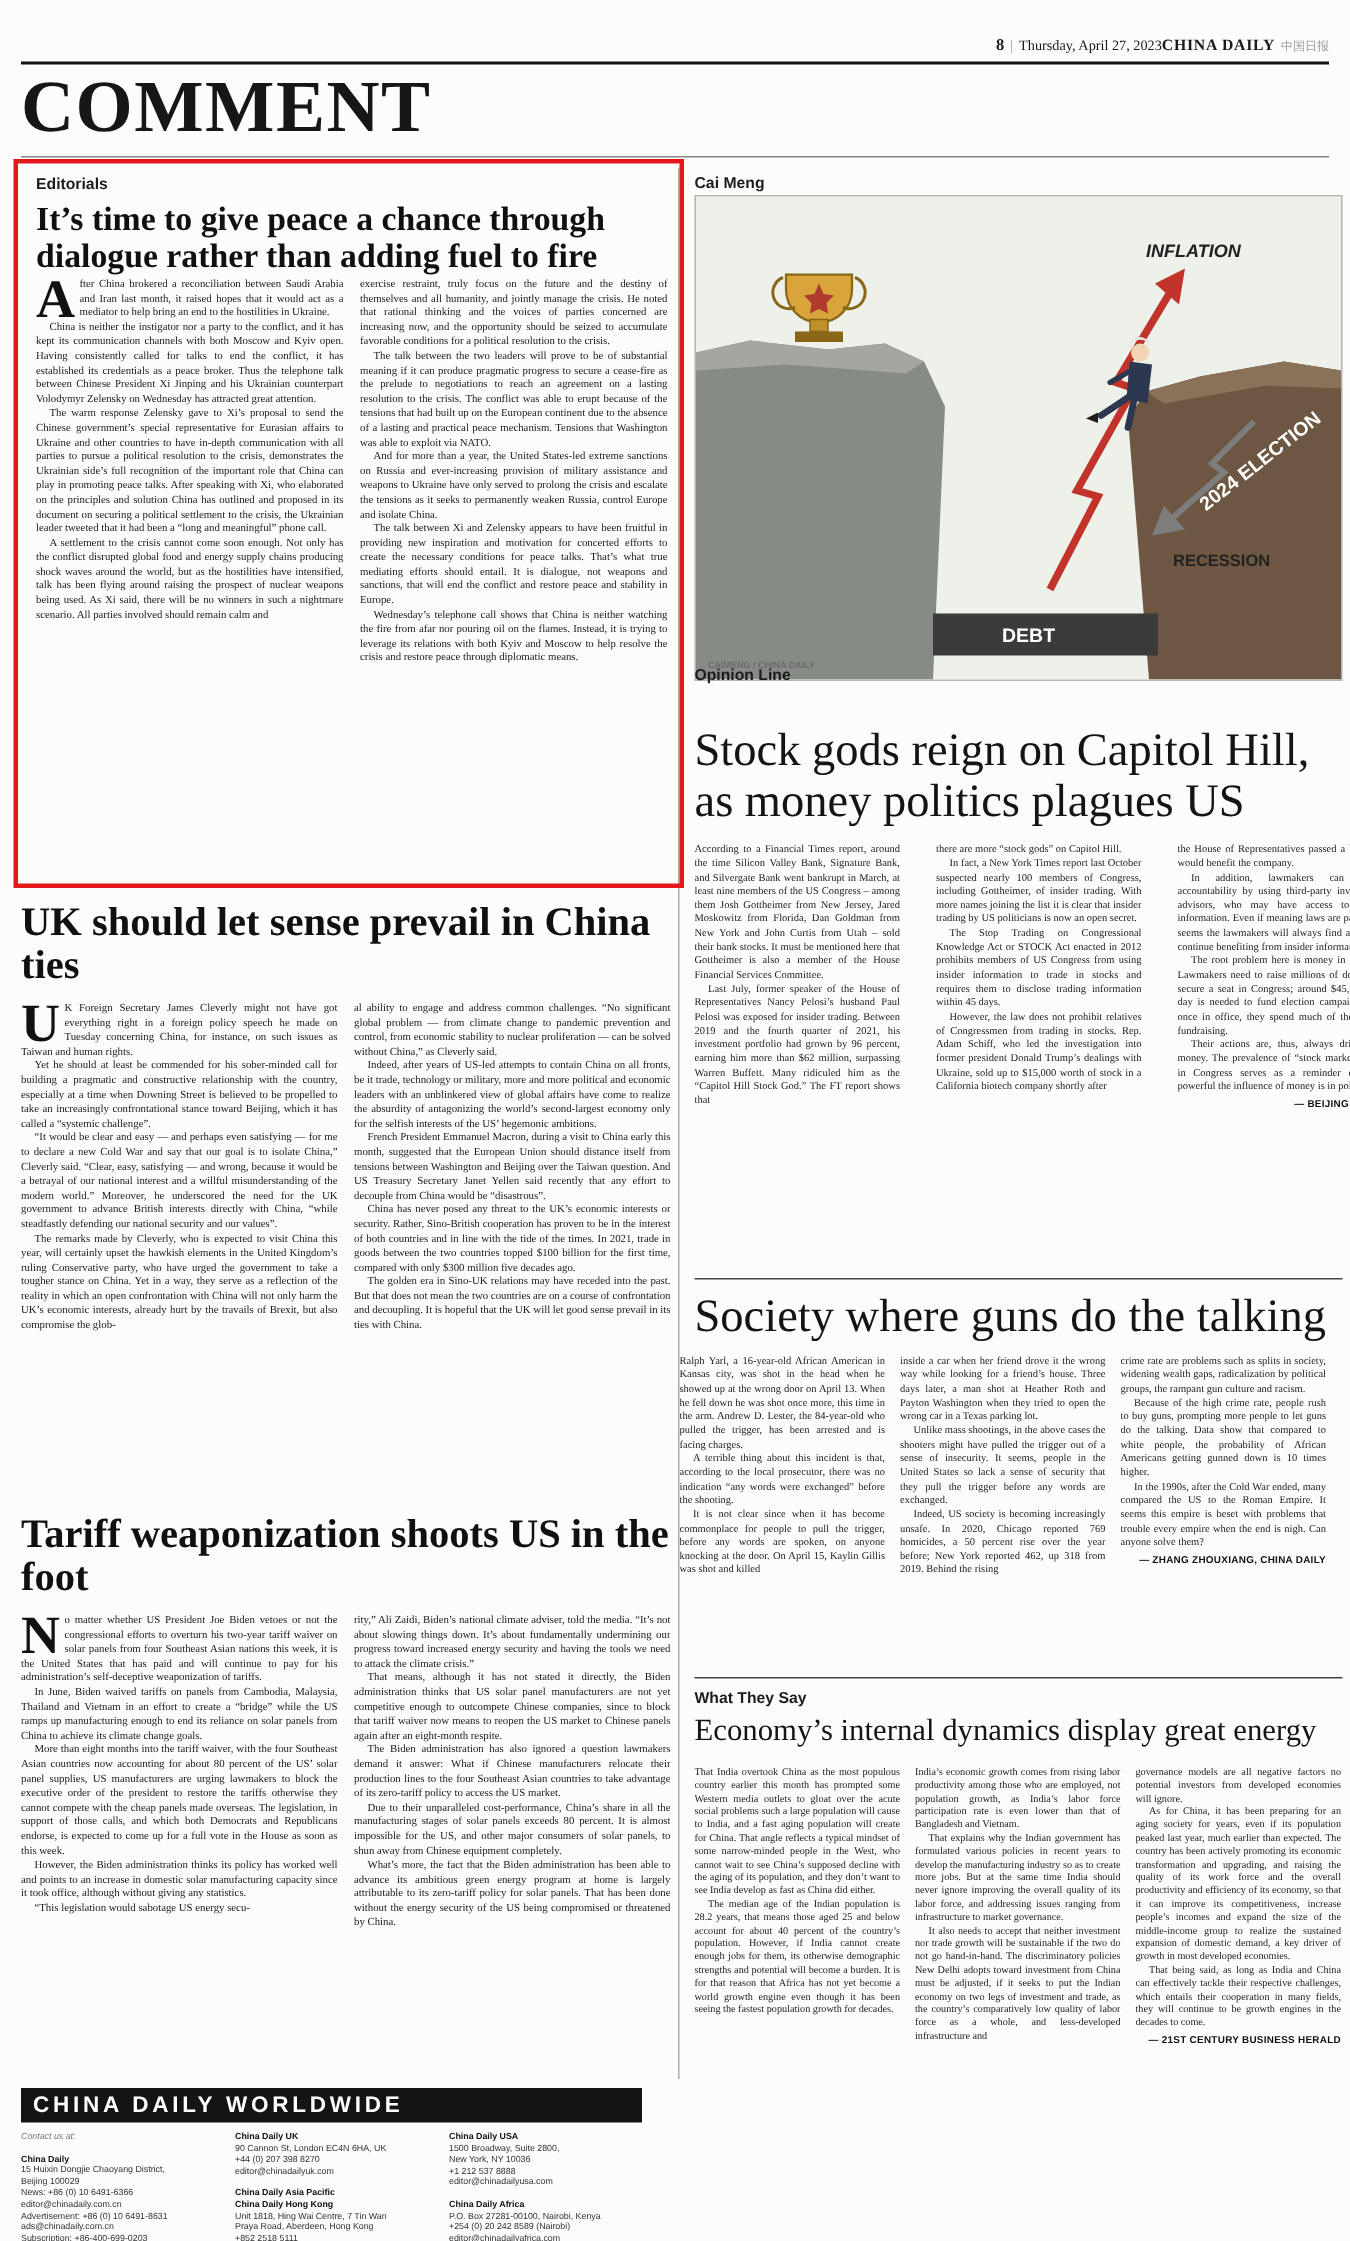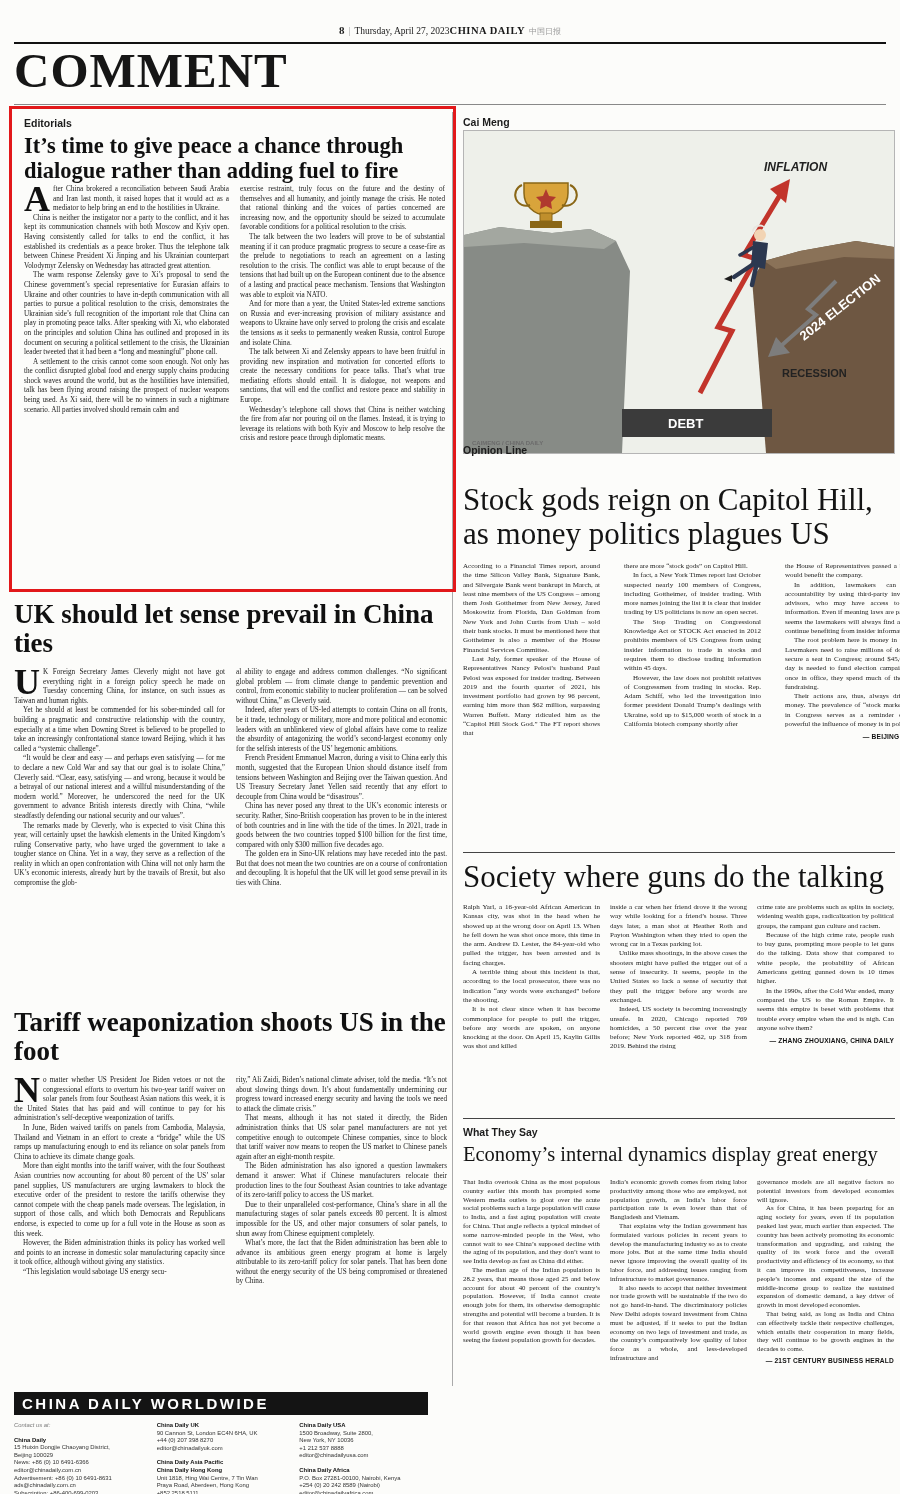--- a/index.html
+++ b/index.html
@@ -2,21 +2,21 @@
 <html lang="en"><head>
 <meta charset="utf-8">
 <style>
   * { margin:0; padding:0; box-sizing:border-box; }
   html,body { background:#e8e8e8; }
   .page { position:relative; width:900px; height:1494px; margin:0 auto; background:#fcfcfa;
           font-family:"Liberation Serif", serif; color:#1a1a1a; overflow:hidden; }
 
   
   .topbar { position:absolute; top:24px; left:14px; right:14px; display:flex;
-            justify-content:center; align-items:baseline;
+            justify-content:flex-end; align-items:baseline;
             border-bottom:2px solid #111; padding-bottom:5px;
             font-family:"Liberation Serif", serif; font-size:9.5px; }
   .topbar .pageno { font-weight:bold; font-size:11px; }
   .topbar .sep { color:#999; margin:0 4px; font-weight:normal; }
   .topbar .brand { font-weight:bold; font-size:10.5px; letter-spacing:.5px; }
   .topbar .brand-cn { color:#9a9a9a; font-size:8px; margin-left:4px; font-weight:normal; }
 
   .masthead { position:absolute; top:46px; left:14px; font-size:49px; font-weight:bold;
               letter-spacing:1px; line-height:1; color:#161616; }
   .masthead-rule { position:absolute; top:104px; left:14px; right:14px; border-top:1px solid #888; }
@@ -62,21 +62,21 @@
 
   .opinion-label { position:absolute; left:463px; top:444px; }
   .opinion-head { position:absolute; left:463px; top:483px; width:435px; font-size:31px;
                   line-height:34px; font-weight:500; color:#141414; }
   .opinion-cols { position:absolute; left:463px; top:562px; gap:24px; }
   .opinion-cols .col { width:137px; height:262px; font-size:7px; line-height:9.3px; }
 
   .soc-rule { left:463px; top:852px; width:432px; }
   .society-head { position:absolute; left:463px; top:860px; width:435px; font-size:31px;
                   line-height:33px; font-weight:500; color:#141414; }
-  .society-cols { position:absolute; left:463px; top:903px; gap:10px; }
+  .society-cols { position:absolute; left:453px; top:903px; gap:10px; }
   .society-cols .col { width:137px; height:206px; font-size:7px; line-height:9.3px; }
 
   .wts-rule { left:463px; top:1118px; width:432px; }
   .wts-label { position:absolute; left:463px; top:1126px; }
   .economy-head { position:absolute; left:463px; top:1143px; width:435px; font-size:20.5px;
                   line-height:23px; font-weight:500; color:#141414; }
   .economy-cols { position:absolute; left:463px; top:1178px; gap:10px; }
   .economy-cols .col { width:137px; height:308px; font-size:6.8px; line-height:8.8px; }
 
   

